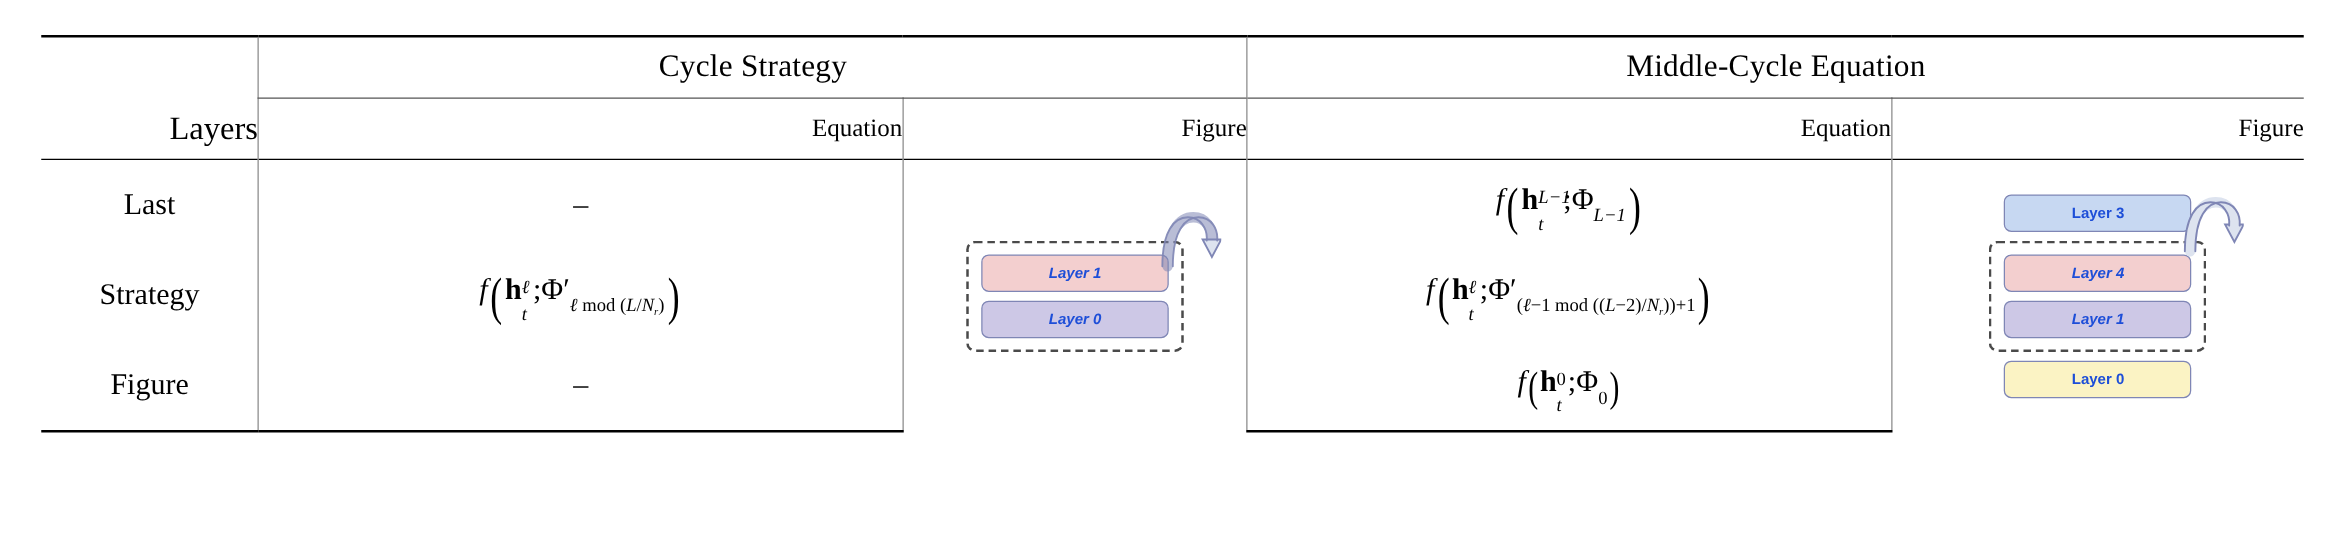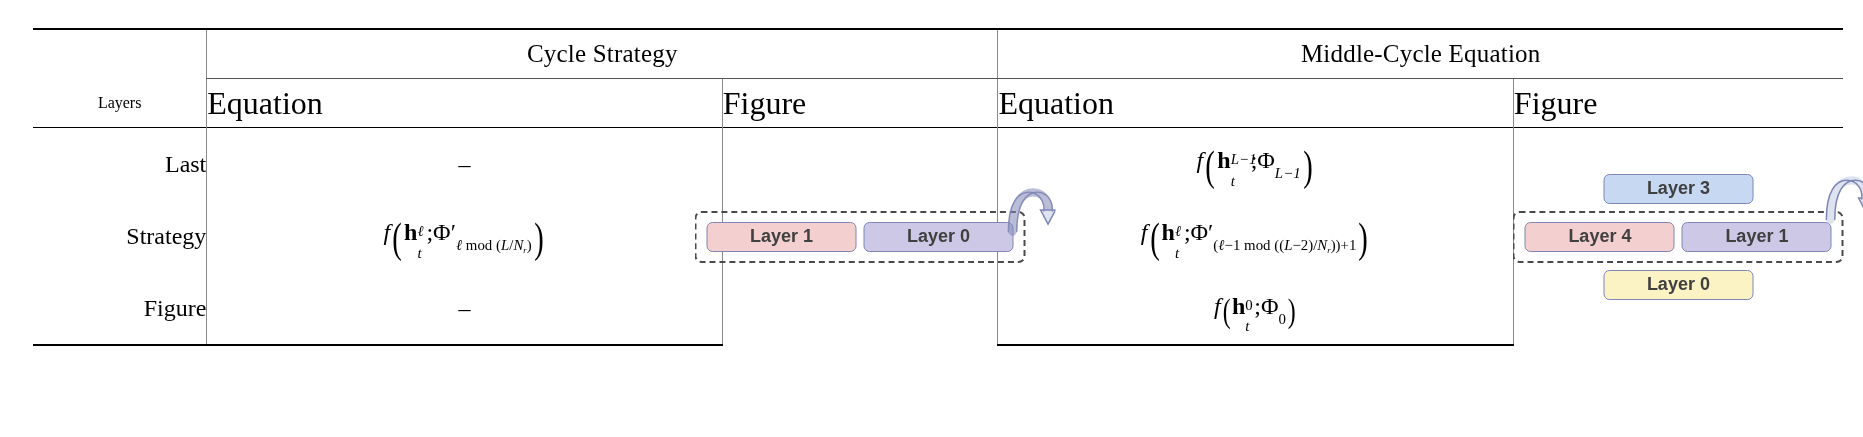--- a/index.html
+++ b/index.html
@@ -57,34 +57,34 @@
   .grp-title {
     text-align: center;
     font-weight: bold;
     font-size: 25px;
     height: 48px;
     line-height: 48px;
     letter-spacing: .2px;
   }
 
   .sub-head {
-    text-align: left;
-    font-size: 32px;
+    text-align: right;
+    font-size: 20px;
     height: 48px;
     line-height: 48px;
   }
 
   .row-label {
-    text-align: right;
+    text-align: center;
     font-size: 24px;
     padding-left: 12px;
   }
   .head-label {
-    text-align: center;
-    font-size: 16px;
+    text-align: right;
+    font-size: 26px;
     font-weight: bold;
     padding-left: 12px;
   }
 
   .eq-cell {
     text-align: center;
     font-size: 24px;
   }
 
   .dash { font-size: 24px; }
@@ -151,38 +151,39 @@
   .fig-stack {
     position: absolute;
   }
 
   .lbox {
     width: 150px;
     height: 30px;
     border: 1.4px solid #7f86b5;
     border-radius: 6px;
     font-family: "Liberation Sans", sans-serif;
-    font-size: 18px;
+    font-size: 12px;
     font-weight: bold;
-    color: #404040;
+    color: #1d4ed8;
     display: flex;
     align-items: center;
     justify-content: center;
     box-sizing: border-box;
   }
 
   .dashbox {
     border: 2.2px dashed #4a4a4a;
     border-radius: 7px;
     padding: 9px 10px;
     display: inline-flex;
-    flex-direction: row;
+    flex-direction: column;
     gap: 7px;
     box-sizing: border-box;
     background: transparent;
+    font-style: italic;
   }
 
   .loop-arrow {
     position: absolute;
     width: 56px;
     height: 56px;
     pointer-events: none;
   }
 </style>
 </head>

